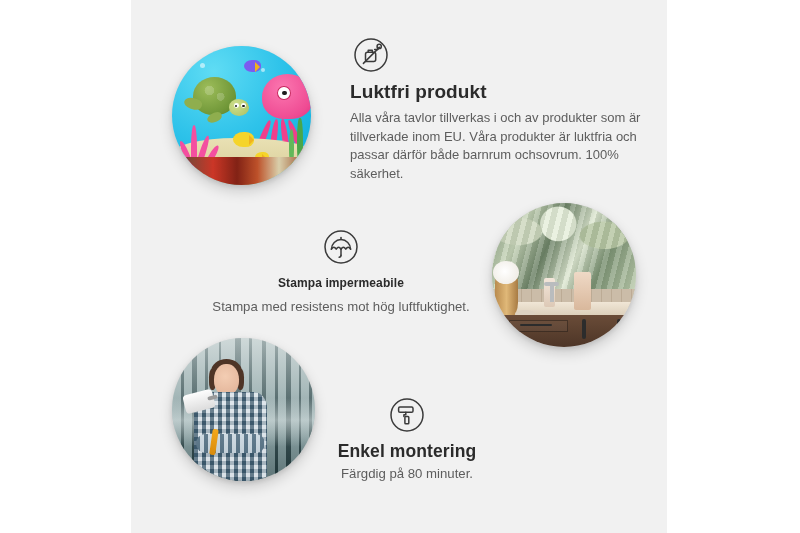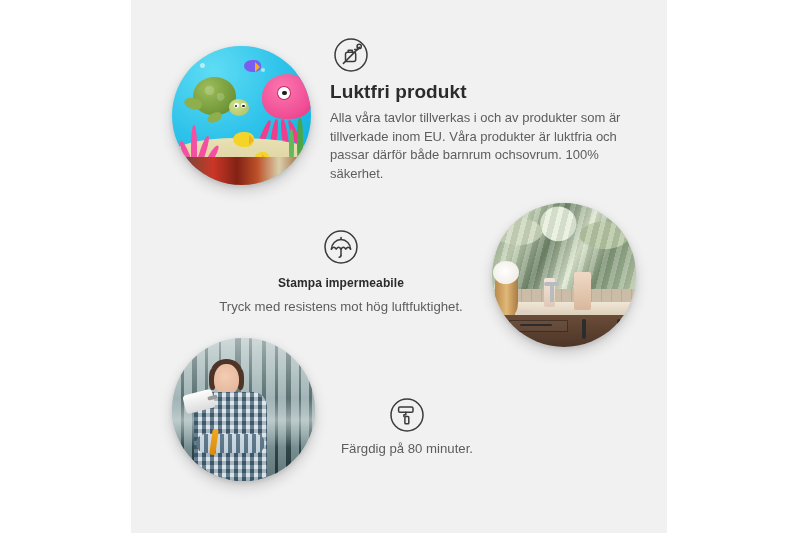--- a/index.html
+++ b/index.html
@@ -163,21 +163,21 @@
   .tool{position:absolute;left:26%;top:56%;width:7%;height:22%;
     background:linear-gradient(180deg,#f4a81d,#d88b0c);border-radius:2px;transform:rotate(8deg);}
 
   
   .feat{position:absolute;}
   .feat .icon{width:38px;height:38px;}
   .feat h3{margin:0;font-weight:700;color:#2b2b2b;letter-spacing:.1px;}
   .feat p{margin:0;color:#5d5d5d;}
 
   
-  #feat-odor{left:330px;top:36px;width:300px;}
+  #feat-odor{left:350px;top:36px;width:300px;}
   #feat-odor .icon{margin:0 0 6px 2px;}
   #feat-odor h3{font-size:19px;line-height:24px;margin-bottom:5px;}
   #feat-odor p{font-size:13px;line-height:18.6px;}
 
   
   #feat-water{left:196px;top:228px;width:290px;text-align:center;}
   #feat-water .icon{margin:0 auto 6px;}
   #feat-water h3{font-size:12px;line-height:22px;margin-bottom:4px;}
   #feat-water p{font-size:13.2px;line-height:18px;}
 
@@ -308,28 +308,29 @@
       <svg class="ic" viewBox="0 0 38 38" aria-hidden="true">
         <circle class="ring" cx="19" cy="19" r="16"></circle>
         <path d="M9.4 21.2a9.6 9.6 0 0 1 19.2 0"></path>
         <path d="M9.4 21.2c1.6-2.6 3.2-2.6 4.8 0 1.6-2.6 3.2-2.6 4.8 0 1.6-2.6 3.2-2.6 4.8 0 1.6-2.6 3.2-2.6 4.8 0"></path>
         <line x1="19" y1="21.2" x2="19" y2="27.3"></line>
         <path d="M19 27.3a1.9 1.9 0 0 1-1.9 1.9"></path>
         <line x1="19" y1="11.6" x2="19" y2="9.6"></line>
       </svg>
     </div>
     <h3>Stampa impermeabile</h3>
-    <p>Tryck med resistens mot hög luftfuktighet.</p>
+    <p>Stampa med resistens mot hög luftfuktighet.</p>
   </div>
 
   <div class="feat" id="feat-mount">
     <div class="icon">
       <svg class="ic" viewBox="0 0 38 38" aria-hidden="true">
         <circle class="ring" cx="19" cy="19" r="16"></circle>
         <rect x="10.6" y="11.1" width="14.4" height="5.2" rx="1.3"></rect>
         <path d="M17.8 16.3v2.4h-1.9v1.9"></path>
         <rect x="16.9" y="20.6" width="3.9" height="7.1" rx="0.8"></rect>
       </svg>
     </div>
+    <h3>Enkel montering</h3>
     <p>Färgdig på 80 minuter.</p>
   </div>
 
 </div>
 
 </body></html>

